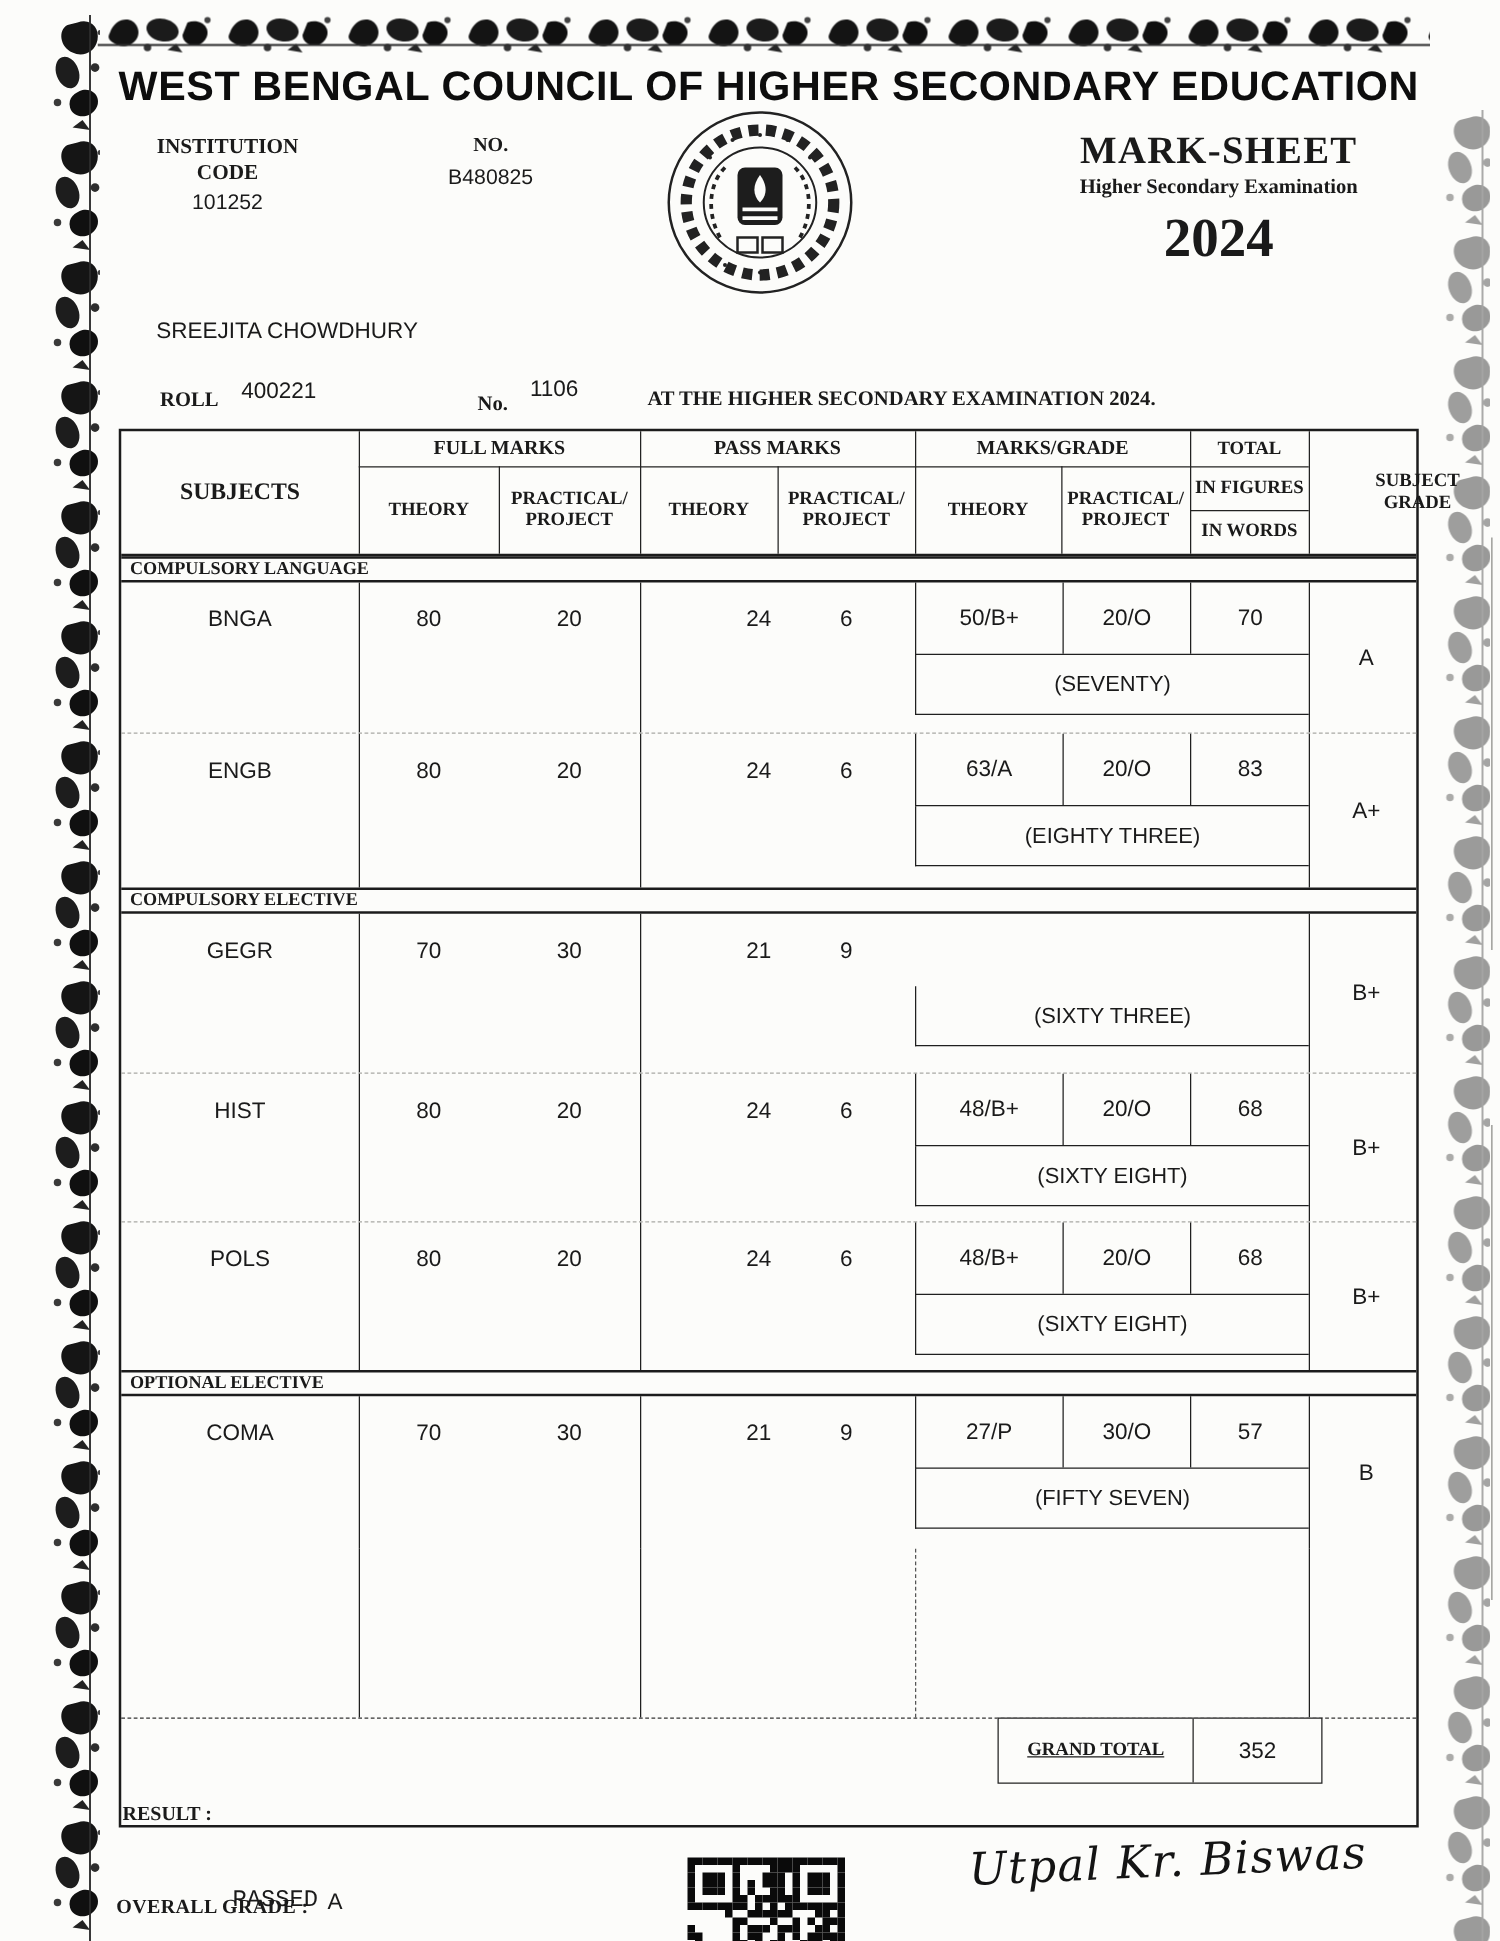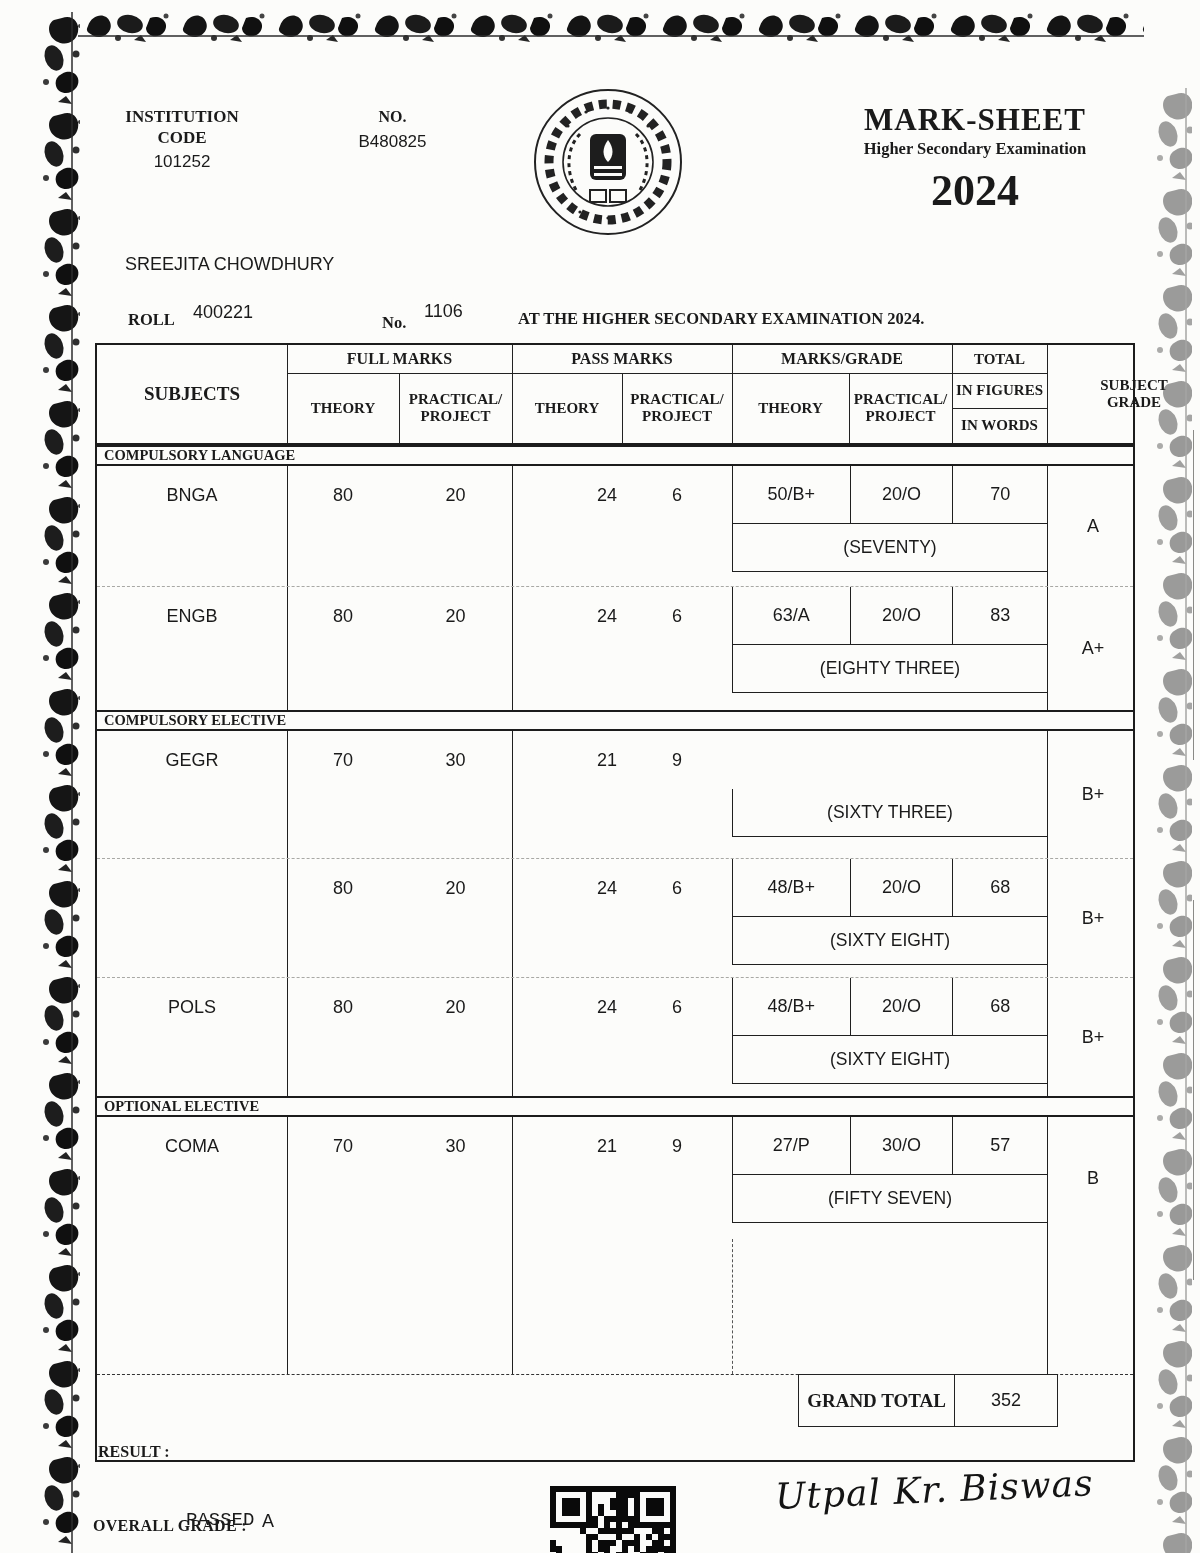--- a/index.html
+++ b/index.html
@@ -75,21 +75,21 @@
   .wbox{position:absolute;left:635px;top:58px;width:315px;height:48px;display:flex;align-items:center;
         justify-content:center;border-left:1.8px solid #1f1f1f;border-bottom:1.8px solid #1f1f1f;
         box-sizing:border-box;font-family:"Liberation Sans",sans-serif;font-size:17.5px;}
   .gcell{position:absolute;left:950px;top:0;bottom:0;width:90px;border-left:1.8px solid #1f1f1f;
          display:flex;align-items:center;justify-content:center;
          font-family:"Liberation Sans",sans-serif;font-size:18px;}
   .emptyrow{position:relative;height:135px;}
   .gtrow{position:relative;height:53px;border-top:1.8px dashed #333;}
   .gtbox{position:absolute;left:701px;top:-1px;width:260px;height:53px;border:1.8px solid #222;
          display:flex;box-sizing:border-box;background:#fcfcfa;}
-  .gtlabel{width:157px;display:flex;align-items:center;justify-content:center;font-weight:bold;font-size:19px;}
+  .gtlabel{width:157px;display:flex;align-items:center;justify-content:center;font-weight:bold;font-size:15px;text-decoration:underline;}
   .gtval{width:103px;border-left:1.8px solid #222;display:flex;align-items:center;justify-content:center;
          font-family:"Liberation Sans",sans-serif;font-size:18px;}
   .gttail{height:40px;}
 
   
   .resultlbl{left:98px;top:1443px;font-size:16px;font-weight:bold;}
   .resultval{left:186px;top:1509px;font-family:Liberation Mono, monospace;font-size:19px;}
   .ovglbl{left:93px;top:1517px;font-size:16px;font-weight:bold;letter-spacing:.3px;}
   .ovgval{left:262px;top:1511px;font-family:"Liberation Sans",sans-serif;font-size:18px;}
   .sig{left:775px;top:1468px;width:370px;font-family:"DejaVu Serif",serif;font-style:italic;
@@ -134,20 +134,21 @@
       <rect width="48" height="1541" fill="url(#ornV)"></rect>
     </svg>
   <svg class="abs" style="left:1146px;top:88px" width="46" height="1465">
       <g opacity="0.42">
         <rect width="46" height="1465" fill="url(#ornV)"></rect>
       </g>
     </svg>
   <div class="edgeline" style="top:430px;height:330px"></div>
   <div class="edgeline" style="top:900px;height:380px"></div>
 
+  <div class="abs council">WEST BENGAL COUNCIL OF HIGHER SECONDARY EDUCATION</div>
 
   <div class="abs instblock">
     <div class="lbl">INSTITUTION</div>
     <div class="lbl">CODE</div>
     <div class="val sans">101252</div>
   </div>
 
   <div class="abs noblock">
     <div class="lbl">NO.</div>
     <div class="val sans">B480825</div>
@@ -263,20 +264,21 @@
       <div class="nc p2">30</div>
       <div class="nc p3">21</div>
       <div class="nc p4">9</div>
       <div class="wbox">(SIXTY THREE)</div>
       <div class="gcell">B+</div>
       <div class="vl vl190"></div>
         <div class="vl vl415"></div>
     </div>
 
     <div class="trow" style="height:118px">
+      <div class="subjname">HIST</div>
       <div class="nc p1">80</div>
       <div class="nc p2">20</div>
       <div class="nc p3">24</div>
       <div class="nc p4">6</div>
       <div class="mbox">
         <div class="mc mc1">48/B+</div>
         <div class="mc mc2">20/O</div>
         <div class="mc mc3">68</div>
       </div>
       <div class="wbox">(SIXTY EIGHT)</div>

